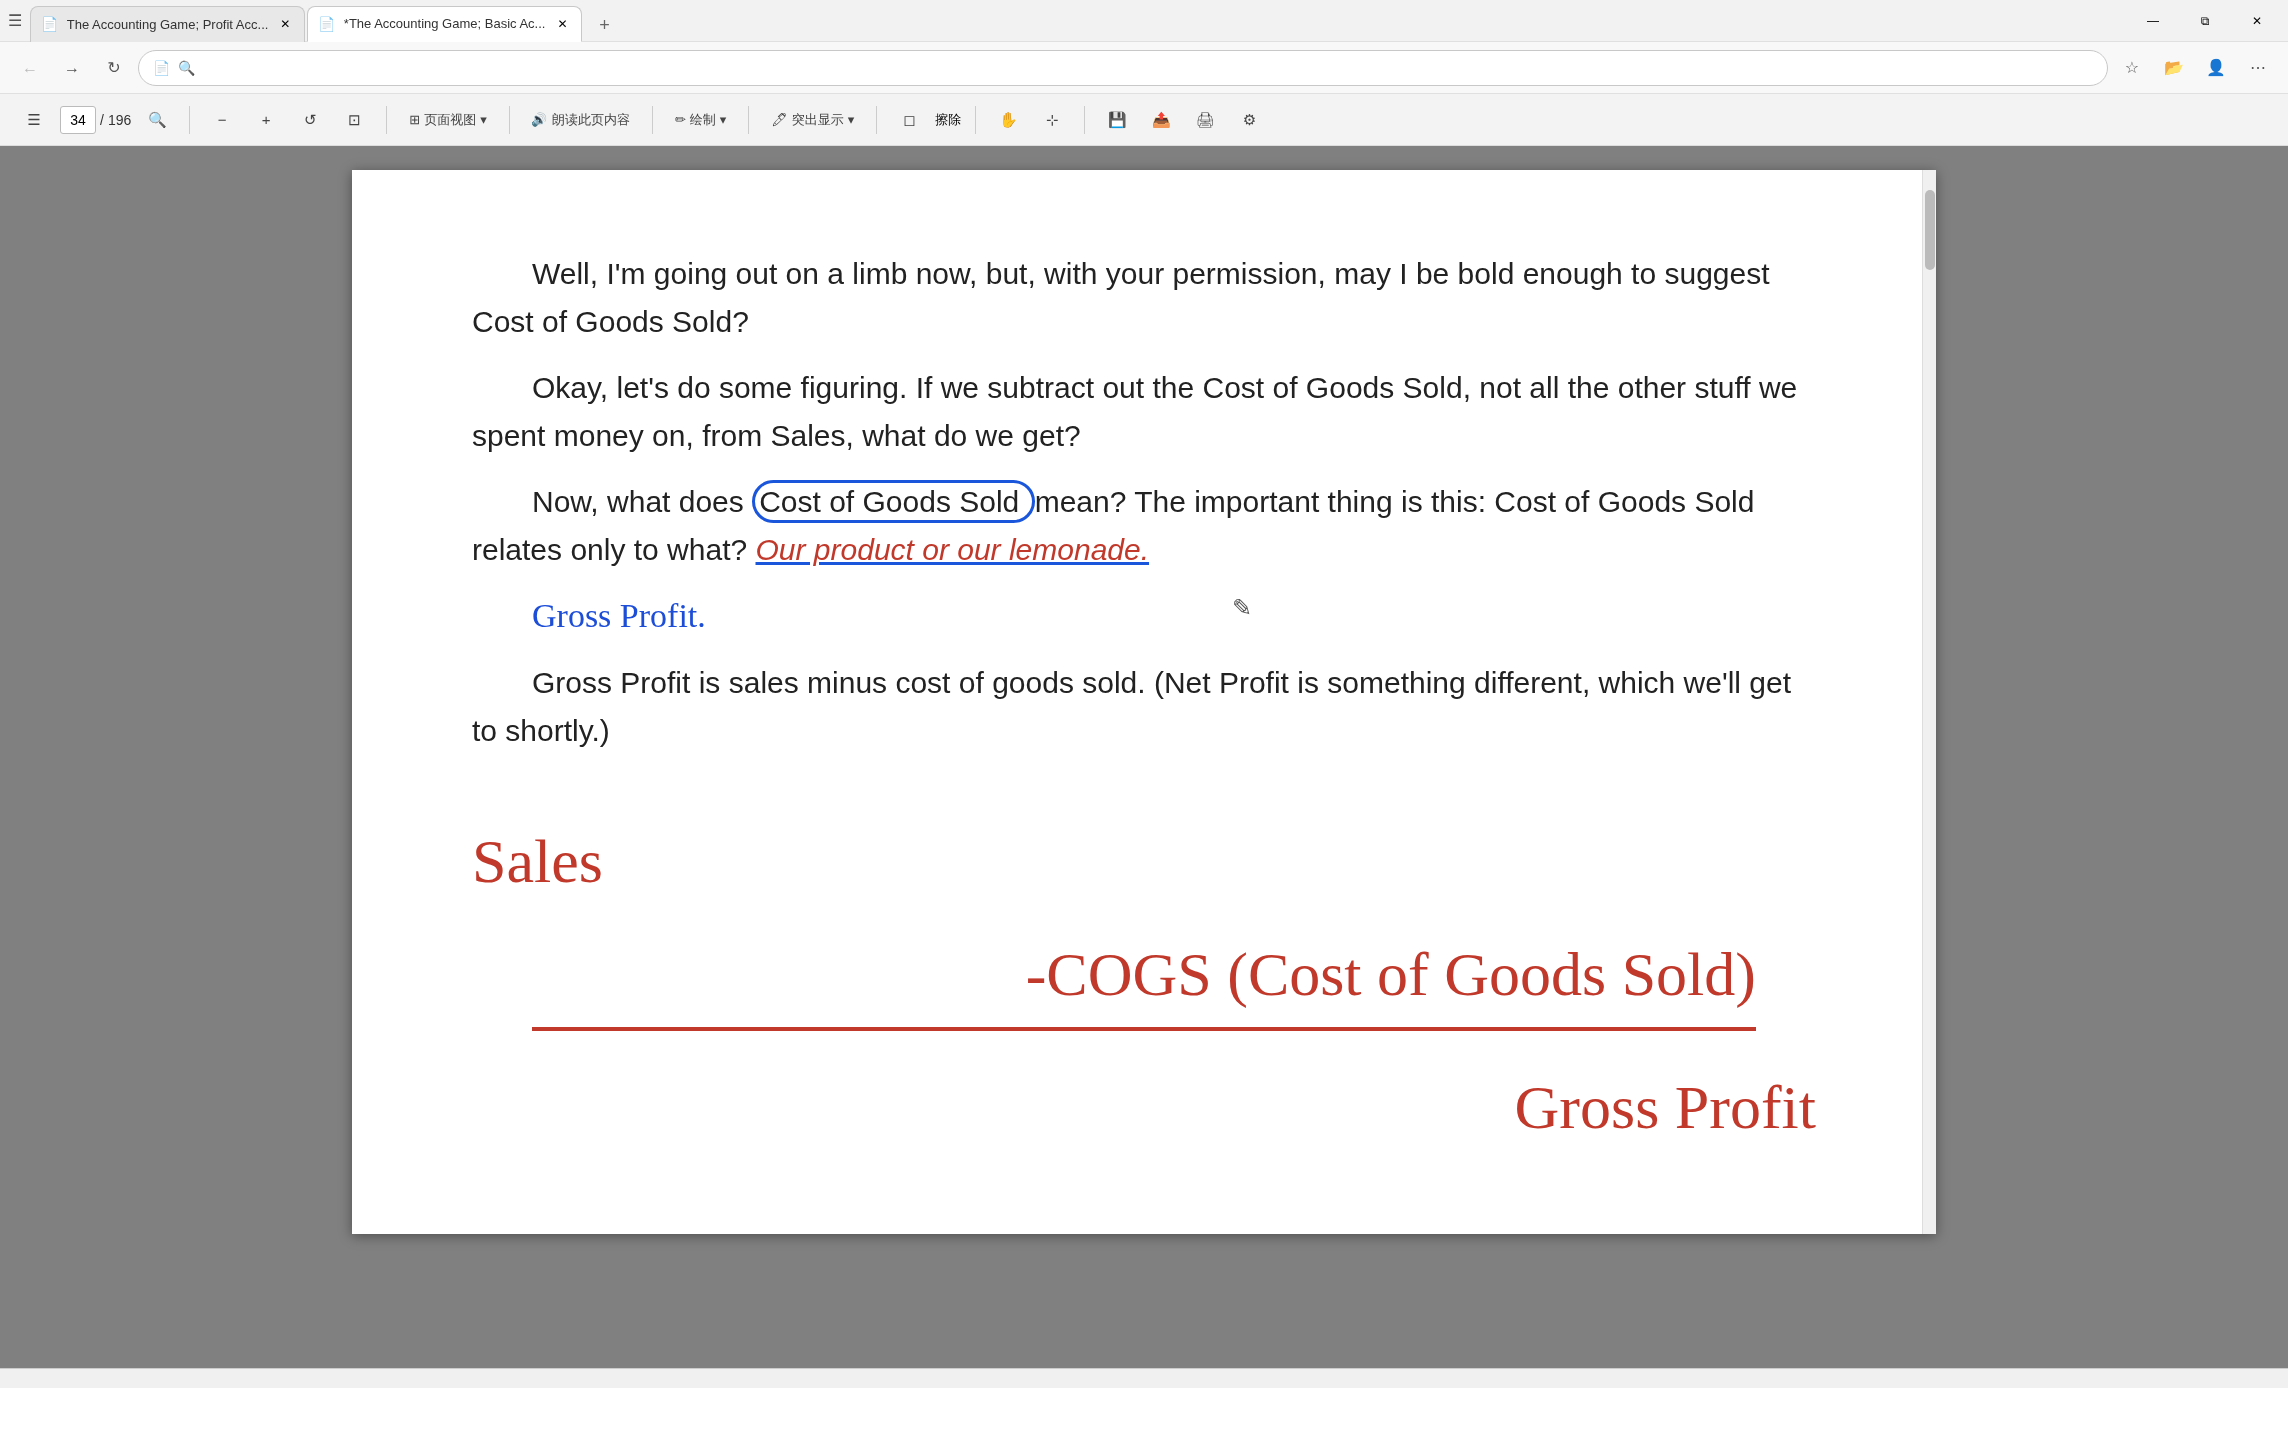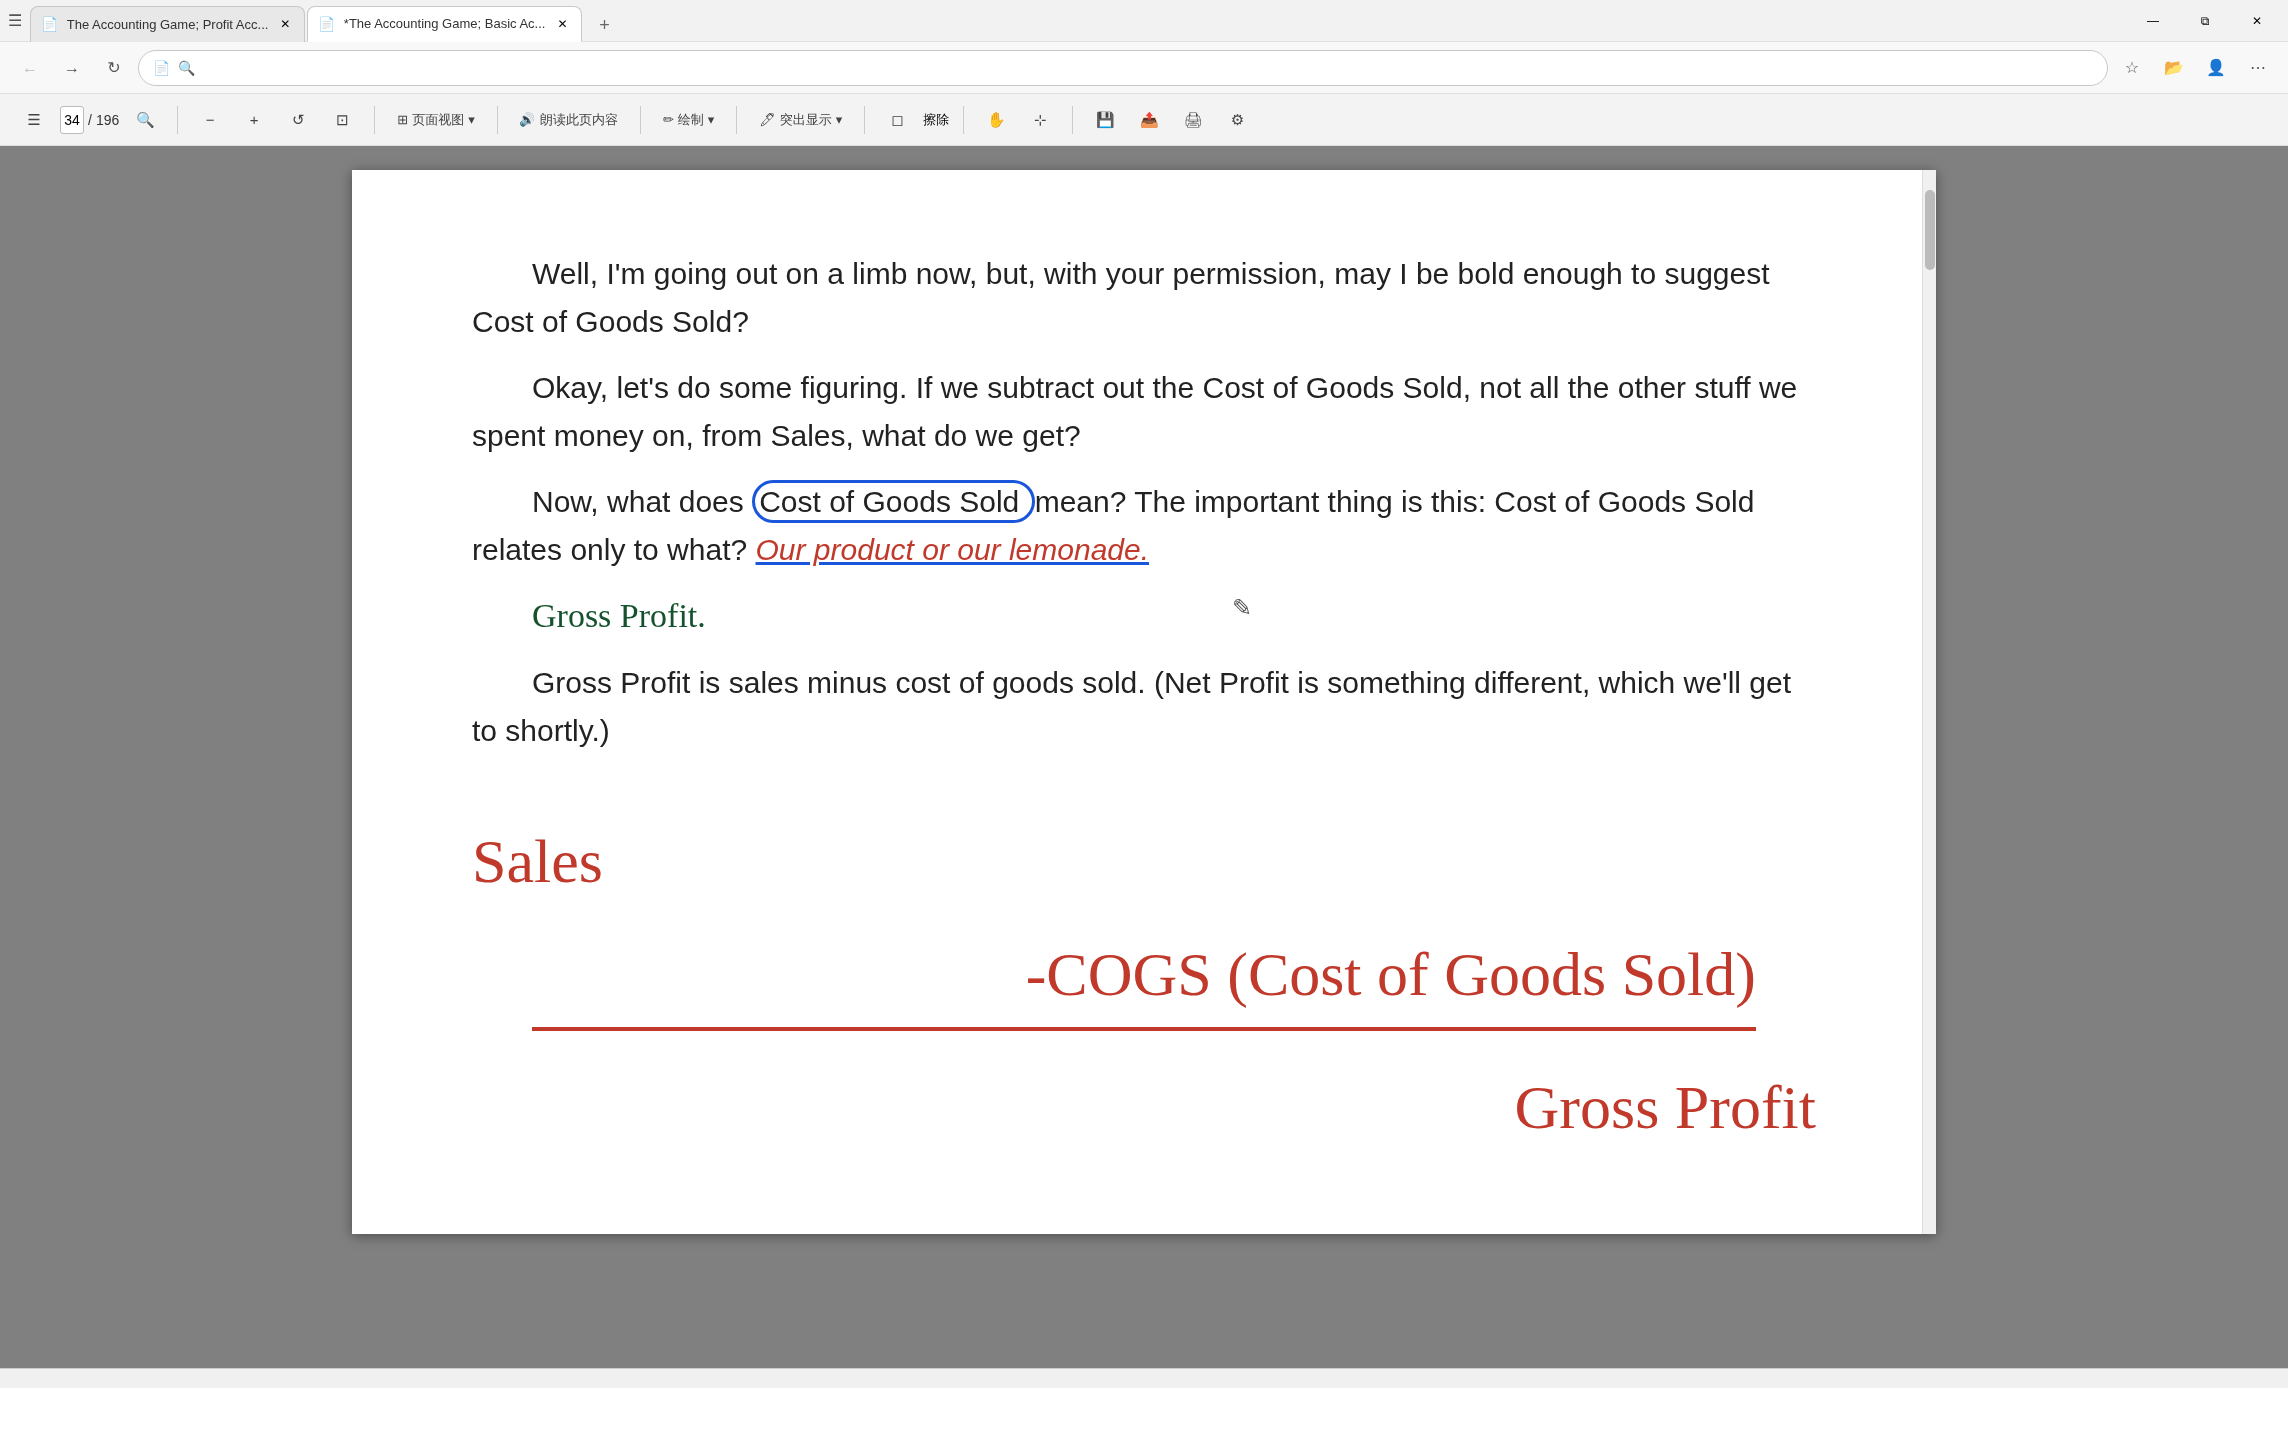--- a/index.html
+++ b/index.html
@@ -143,21 +143,21 @@
     }
 
     .page-input-wrap {
       display: flex;
       align-items: center;
       gap: 4px;
       font-size: 14px;
       color: #333;
     }
     .page-input {
-      width: 24px;
+      width: 36px;
       height: 28px;
       border: 1px solid #bbb;
       border-radius: 3px;
       text-align: center;
       font-size: 14px;
     }
     .pdf-divider {
       width: 1px;
       height: 28px;
       background: #ccc;
@@ -209,21 +209,21 @@
       border-radius: 30px;
       padding: 2px 4px;
     }
     .red-italic {
       color: #c0392b;
       font-style: italic;
       text-decoration: underline;
       text-decoration-color: #1a56db;
     }
     .gross-profit-red {
-      color: #14532d;
+      color: #1d4ed8;
       font-family: 'Segoe Script', 'Comic Sans MS', cursive;
       font-size: 34px;
     }
     .edit-icon-float {
       position: absolute;
       font-size: 24px;
       color: #555;
     }
     .section-center {
       text-align: center;

